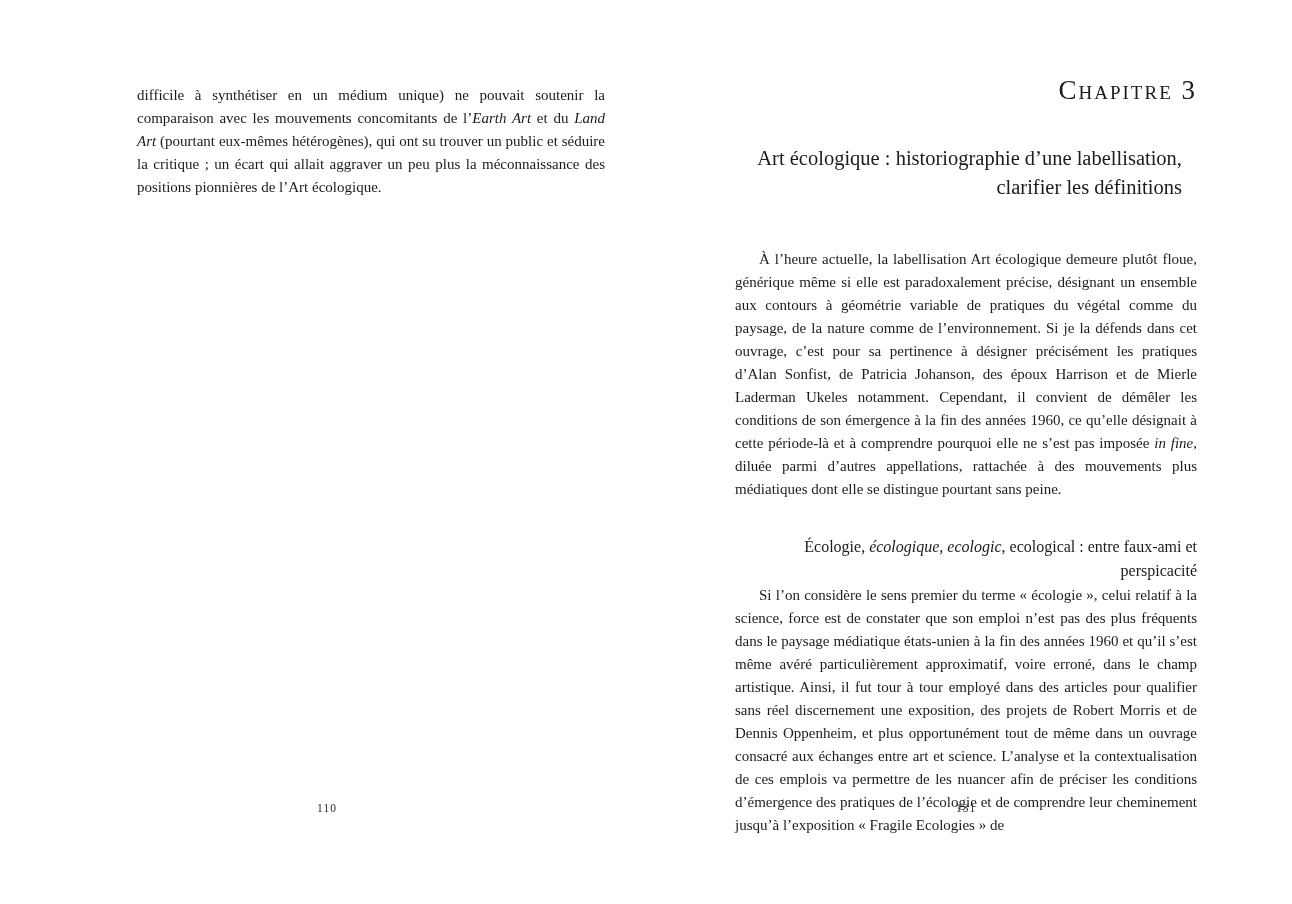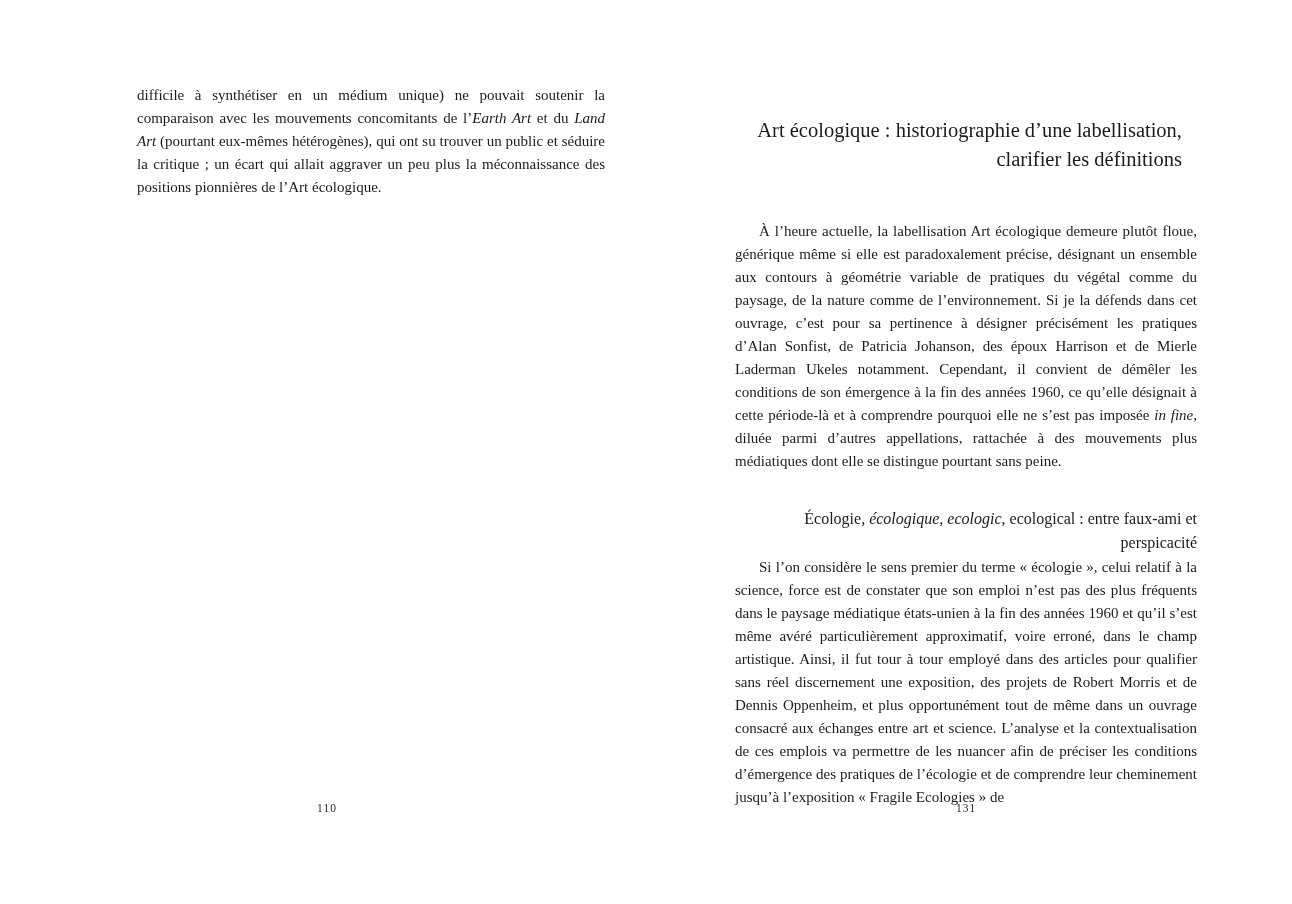--- a/index.html
+++ b/index.html
@@ -77,20 +77,21 @@
 <body>
 
 <div class="spread">
 
   <section class="page left">
     <p class="body"><span>difficile à synthétiser en un médium unique) ne pouvait soutenir la comparaison avec les mouvements concomitants de l’</span><em>Earth Art</em><span> et du </span><em>Land Art</em><span> (pourtant eux-mêmes hétérogènes), qui ont su trouver un public et séduire la critique ; un écart qui allait aggraver un peu plus la méconnaissance des positions pionnières de l’Art écologique.</span></p>
   </section>
   <div class="folio folio-left">110</div>
 
   <section class="page right">
+    <div class="chapter-label">Chapitre 3</div>
 
     <h1 class="chapter-title">Art écologique : historiographie d’une labellisation, clarifier les définitions</h1>
 
     <p class="body indent intro-paragraph"><span>À l’heure actuelle, la labellisation Art écologique demeure plutôt floue, générique même si elle est paradoxalement précise, désignant un ensemble aux contours à géométrie variable de pratiques du végétal comme du paysage, de la nature comme de l’environnement. Si je la défends dans cet ouvrage, c’est pour sa pertinence à désigner précisément les pratiques d’Alan Sonfist, de Patricia Johanson, des époux Harrison et de Mierle Laderman Ukeles notamment. Cependant, il convient de démêler les conditions de son émergence à la fin des années 1960, ce qu’elle désignait à cette période-là et à comprendre pourquoi elle ne s’est pas imposée </span><em>in fine</em><span>, diluée parmi d’autres appellations, rattachée à des mouvements plus médiatiques dont elle se distingue pourtant sans peine.</span></p>
 
     <h2 class="section-heading"><span>Écologie, </span><em>écologique, ecologic</em><span>, ecological : entre faux-ami et perspicacité</span></h2>
 
     <p class="body indent section-paragraph"><span>Si l’on considère le sens premier du terme « écologie », celui relatif à la science, force est de constater que son emploi n’est pas des plus fréquents dans le paysage médiatique états-unien à la fin des années 1960 et qu’il s’est même avéré particulièrement approximatif, voire erroné, dans le champ artistique. Ainsi, il fut tour à tour employé dans des articles pour qualifier sans réel discernement une exposition, des projets de Robert Morris et de Dennis Oppenheim, et plus opportunément tout de même dans un ouvrage consacré aux échanges entre art et science. L’analyse et la contextualisation de ces emplois va permettre de les nuancer afin de préciser les conditions d’émergence des pratiques de l’écologie et de comprendre leur cheminement jusqu’à l’exposition « Fragile Ecologies » de</span></p>
   </section>
   <div class="folio folio-right">131</div>

